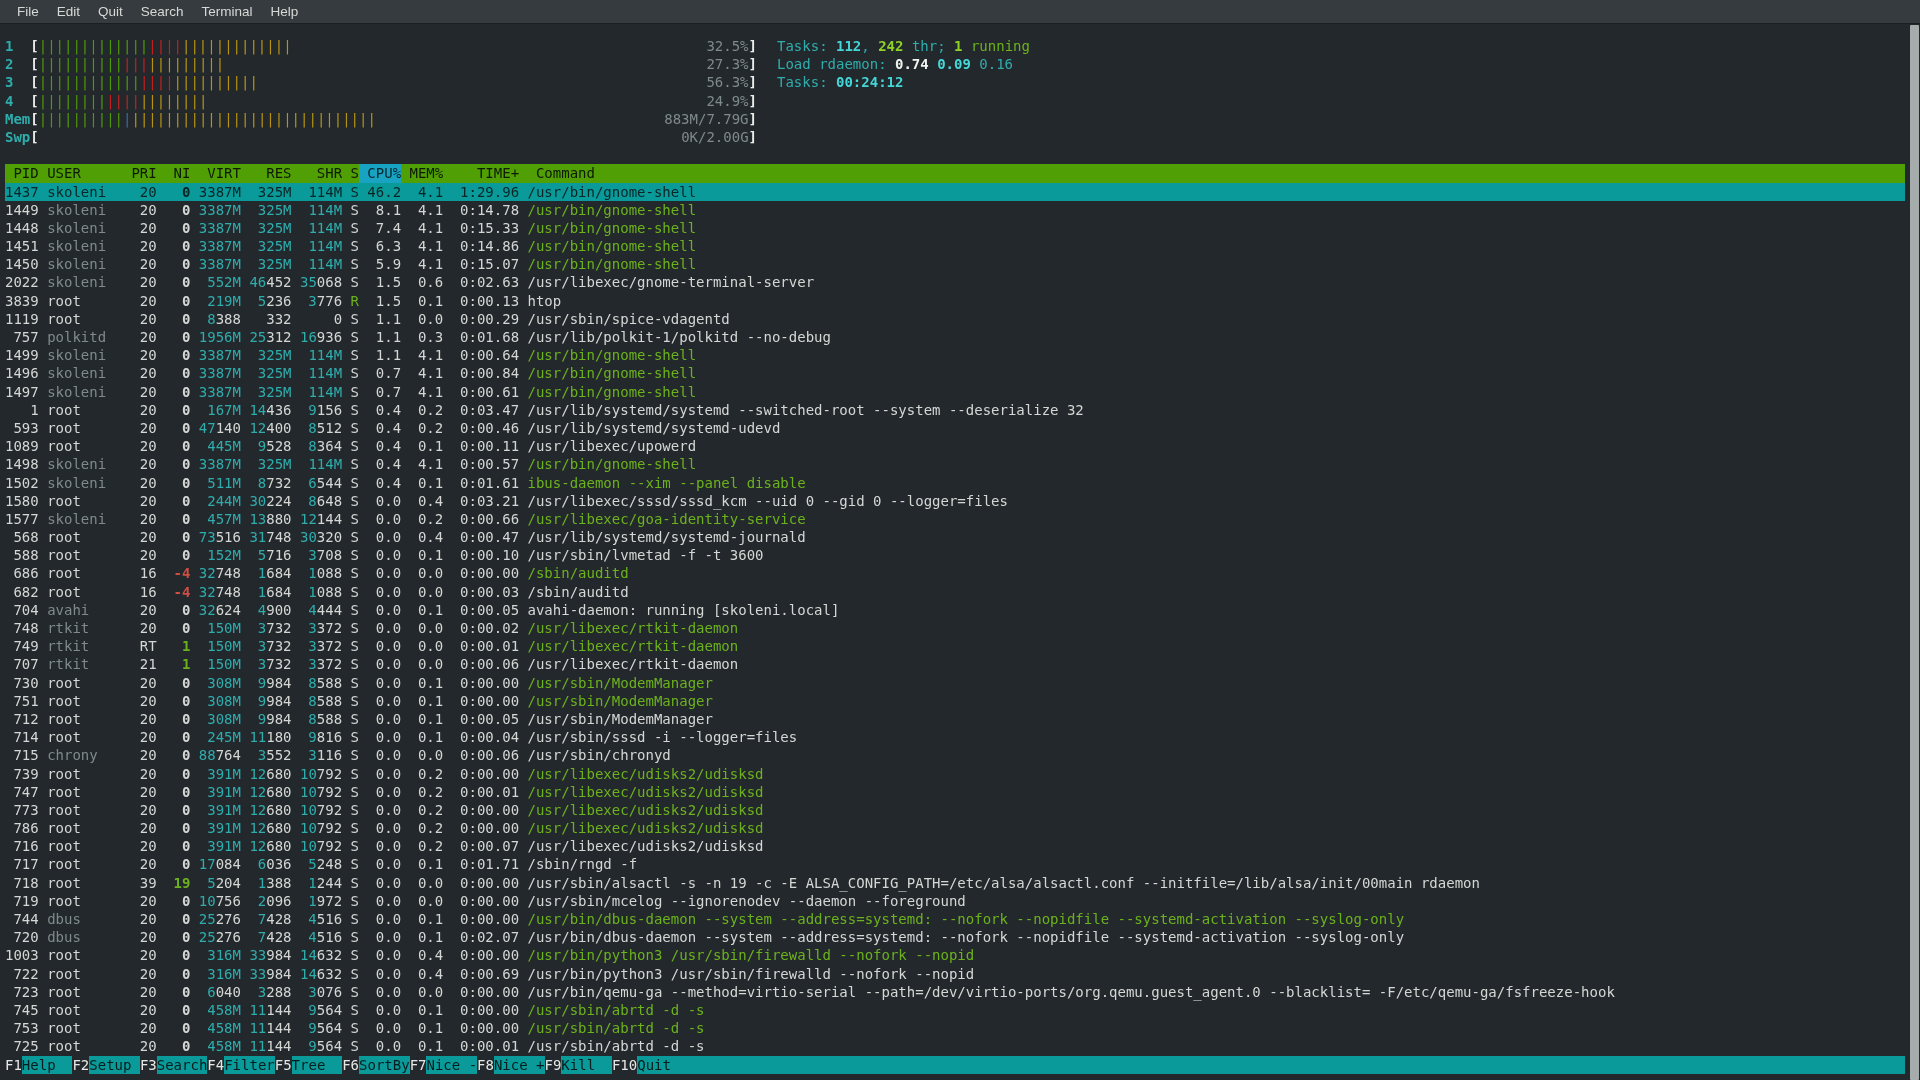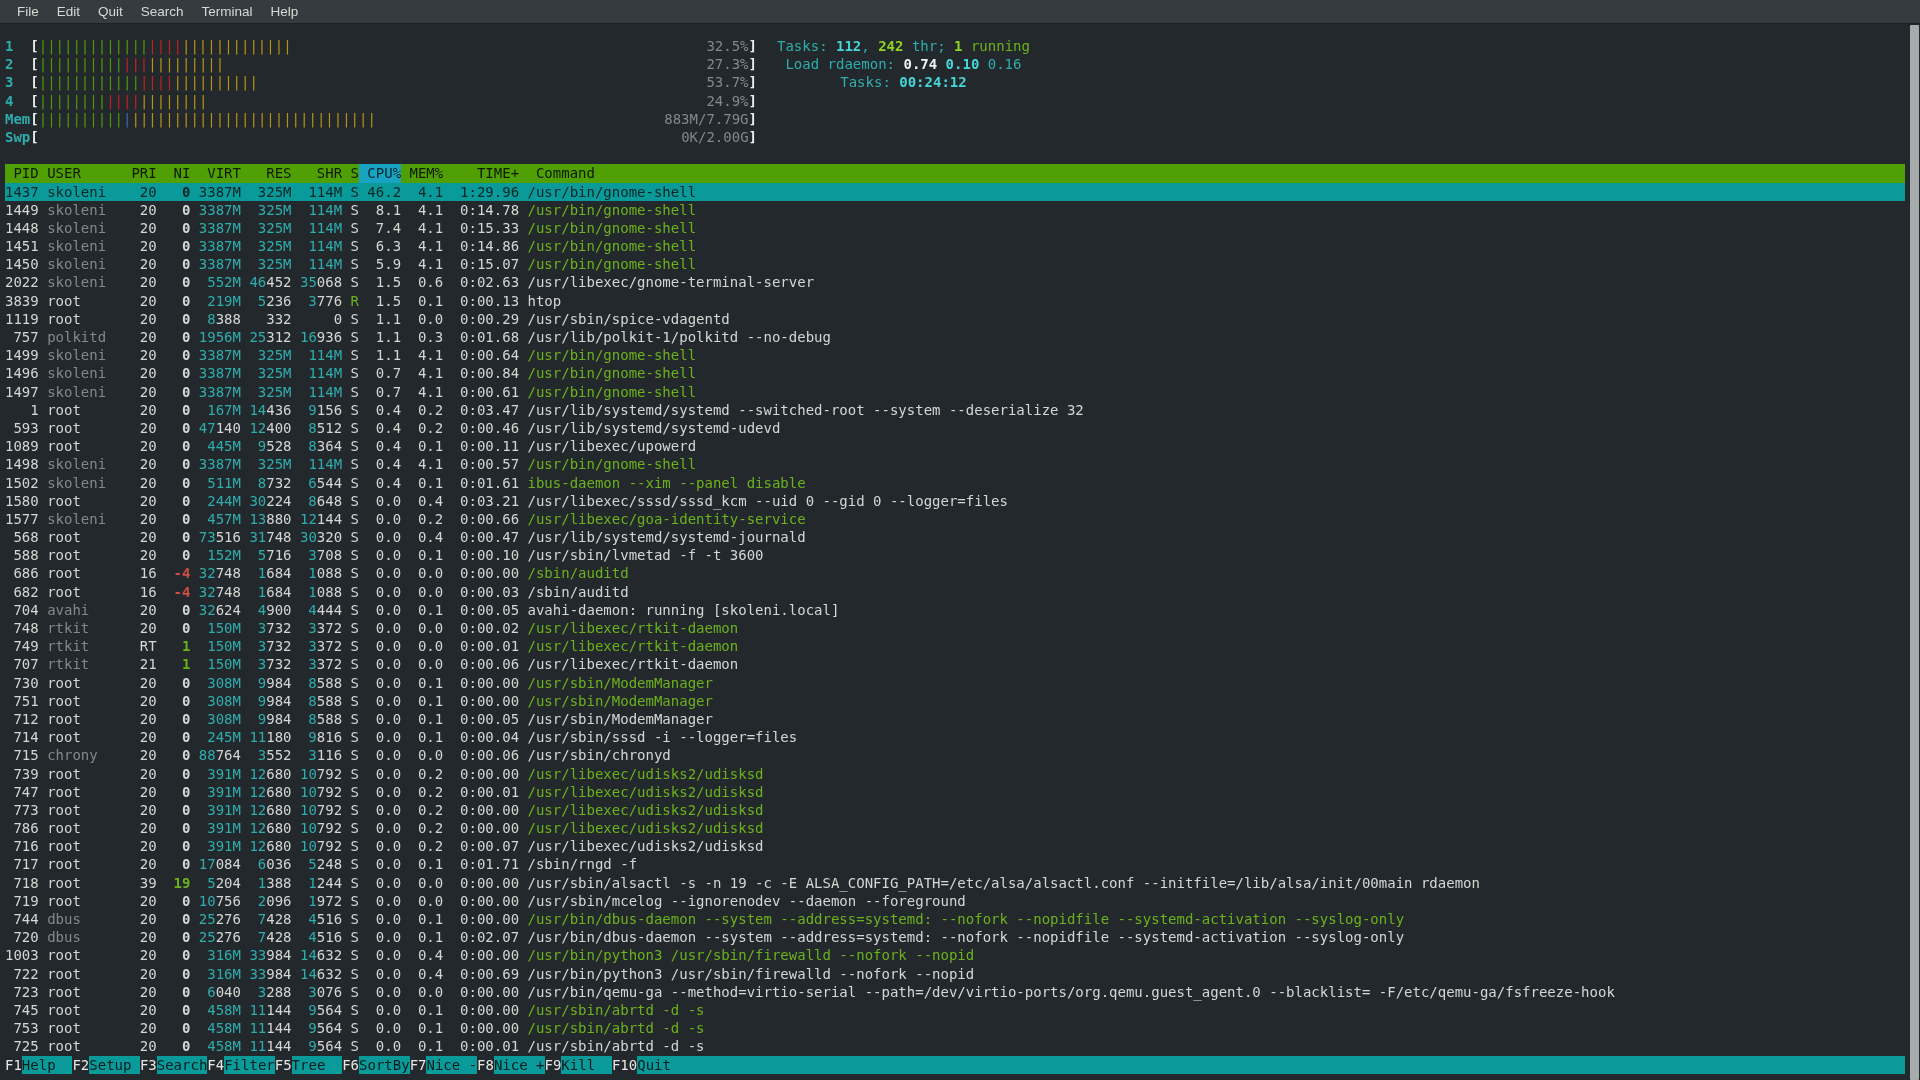--- a/index.html
+++ b/index.html
@@ -23,21 +23,21 @@
   .line{height:18.2px;line-height:18.2px;white-space:pre;}
   .top{position:relative;}
   .meters{width:752px;}
   .meter{display:flex;height:18.2px;line-height:18.2px;white-space:pre;}
   .meter-label{display:inline-block;width:calc(3 * var(--ch));color:var(--c-accent_cyan);font-weight:bold;}
   .bracket{color:#eceeec;font-weight:bold;}
   .meter-inner{position:relative;flex:1;overflow:hidden;}
   .meter-value{position:absolute;right:0;top:0;color:var(--c-dim);}
   .bar-g{color:var(--c-bar_green);} .bar-r{color:var(--c-bar_red);}
   .bar-y{color:var(--c-bar_yellow);} .bar-b{color:var(--c-bar_blue);}
-  .summary{position:absolute;left:772px;top:0;text-align:center;}
+  .summary{position:absolute;left:772px;top:0;}
   .t-cyan{color:var(--c-accent_cyan);}
   .t-bcyan{color:var(--c-bright_cyan);font-weight:bold;}
   .t-green{color:var(--c-green);}
   .t-bgreen{color:var(--c-bright_green);font-weight:bold;}
   .t-white-b{color:#f0f2f0;font-weight:bold;}
   .spacer{height:18.2px;}
   
   .thead,.prow{display:flex;height:18.2px;line-height:18.2px;white-space:pre;width:1900px;overflow:hidden;color:var(--c-fg);}
   .thead{background:var(--c-header);color:#0e1a02;}
   .thead .sort{background:var(--c-sort);color:#04272e;}
@@ -73,28 +73,28 @@
       <span class="menu-item">Search</span>
       <span class="menu-item">Terminal</span>
       <span class="menu-item">Help</span>
     </div>
 
   <div class="content">
     <div class="top">
       <div class="meters" id="meters">
           <div class="meter"><span class="meter-label">1</span><span class="bracket">[</span><span class="meter-inner"><span class="bar-g">|||||||||||||</span><span class="bar-r">||||</span><span class="bar-y">|||||||||||||</span><span class="meter-value">32.5%</span></span><span class="bracket">]</span></div>
           <div class="meter"><span class="meter-label">2</span><span class="bracket">[</span><span class="meter-inner"><span class="bar-g">||||||||||</span><span class="bar-r">|||</span><span class="bar-y">|||||||||</span><span class="meter-value">27.3%</span></span><span class="bracket">]</span></div>
-          <div class="meter"><span class="meter-label">3</span><span class="bracket">[</span><span class="meter-inner"><span class="bar-g">||||||||||||</span><span class="bar-r">||||</span><span class="bar-y">||||||||||</span><span class="meter-value">53.7%</span></span><span class="bracket">]</span></div>
+          <div class="meter"><span class="meter-label">3</span><span class="bracket">[</span><span class="meter-inner"><span class="bar-g">||||||||||||</span><span class="bar-r">||||</span><span class="bar-y">||||||||||</span><span class="meter-value">56.3%</span></span><span class="bracket">]</span></div>
           <div class="meter"><span class="meter-label">4</span><span class="bracket">[</span><span class="meter-inner"><span class="bar-g">||||||||</span><span class="bar-r">||||</span><span class="bar-y">||||||||</span><span class="meter-value">24.9%</span></span><span class="bracket">]</span></div>
           <div class="meter"><span class="meter-label">Mem</span><span class="bracket">[</span><span class="meter-inner"><span class="bar-g">||||||||||</span><span class="bar-b">|</span><span class="bar-y">|||||||||||||||||||||||||||||</span><span class="meter-value">883M/7.79G</span></span><span class="bracket">]</span></div>
           <div class="meter"><span class="meter-label">Swp</span><span class="bracket">[</span><span class="meter-inner"><span class="meter-value">0K/2.00G</span></span><span class="bracket">]</span></div>
         </div>
       <div class="summary">
         <div class="line"><span class="t-cyan">Tasks: </span><span class="t-bcyan">112</span><span class="t-cyan">, </span><span class="t-bgreen">242</span><span class="t-cyan"> thr; </span><span class="t-bgreen">1</span><span class="t-green"> running</span></div>
-        <div class="line"><span class="t-cyan">Load rdaemon: </span><span class="t-white-b">0.74</span><span> </span><span class="t-bcyan">0.10</span><span> </span><span class="t-cyan">0.16</span></div>
+        <div class="line"><span class="t-cyan">Load rdaemon: </span><span class="t-white-b">0.74</span><span> </span><span class="t-bcyan">0.09</span><span> </span><span class="t-cyan">0.16</span></div>
         <div class="line"><span class="t-cyan">Tasks: </span><span class="t-bcyan">00:24:12</span></div>
       </div>
     </div>
 
     <div class="spacer"></div>
     <div class="thead" id="thead"><span class="cell al-r" style="width: calc(4 * var(--ch));">PID</span><span class="sep"> </span><span class="cell al-l" style="width: calc(9 * var(--ch));">USER</span><span class="sep"> </span><span class="cell al-r" style="width: calc(3 * var(--ch));">PRI</span><span class="sep"> </span><span class="cell al-r" style="width: calc(3 * var(--ch));">NI</span><span class="sep"> </span><span class="cell al-r" style="width: calc(5 * var(--ch));">VIRT</span><span class="sep"> </span><span class="cell al-r" style="width: calc(5 * var(--ch));">RES</span><span class="sep"> </span><span class="cell al-r" style="width: calc(5 * var(--ch));">SHR</span><span class="sep"> </span><span class="cell al-l" style="width: calc(1 * var(--ch));">S</span><span class="sep sort"> </span><span class="cell al-r sort" style="width: calc(4 * var(--ch));">CPU%</span><span class="sep"> </span><span class="cell al-r" style="width: calc(4 * var(--ch));">MEM%</span><span class="sep"> </span><span class="cell al-r" style="width: calc(9 * var(--ch)); padding-right: var(--ch); box-sizing: border-box;">TIME+</span><span class="sep"> </span><span class="cell cmd al-l">Command</span></div>
     <div id="rows">
         <div class="prow sel"><span class="cell al-r" style="width: calc(4 * var(--ch));">1437</span><span class="sep"> </span><span class="cell al-l" style="width: calc(9 * var(--ch));">skoleni</span><span class="sep"> </span><span class="cell al-r" style="width: calc(3 * var(--ch));">20</span><span class="sep"> </span><span class="cell al-r ni" style="width: calc(3 * var(--ch));">0</span><span class="sep"> </span><span class="cell al-r" style="width: calc(5 * var(--ch));">3387M</span><span class="sep"> </span><span class="cell al-r" style="width: calc(5 * var(--ch));">325M</span><span class="sep"> </span><span class="cell al-r" style="width: calc(5 * var(--ch));">114M</span><span class="sep"> </span><span class="cell al-l" style="width: calc(1 * var(--ch));">S</span><span class="sep"> </span><span class="cell al-r" style="width: calc(4 * var(--ch));">46.2</span><span class="sep"> </span><span class="cell al-r" style="width: calc(4 * var(--ch));">4.1</span><span class="sep"> </span><span class="cell al-r" style="width: calc(8 * var(--ch));">1:29.96</span><span class="sep"> </span><span class="cell cmd al-l">/usr/bin/gnome-shell</span></div>
         <div class="prow"><span class="cell al-r" style="width: calc(4 * var(--ch));">1449</span><span class="sep"> </span><span class="cell al-l u-dim" style="width: calc(9 * var(--ch));">skoleni</span><span class="sep"> </span><span class="cell al-r" style="width: calc(3 * var(--ch));">20</span><span class="sep"> </span><span class="cell al-r ni" style="width: calc(3 * var(--ch));">0</span><span class="sep"> </span><span class="cell al-r" style="width: calc(5 * var(--ch));"><span class="v-cyan">3387M</span></span><span class="sep"> </span><span class="cell al-r" style="width: calc(5 * var(--ch));"><span class="v-cyan">325M</span></span><span class="sep"> </span><span class="cell al-r" style="width: calc(5 * var(--ch));"><span class="v-cyan">114M</span></span><span class="sep"> </span><span class="cell al-l" style="width: calc(1 * var(--ch));">S</span><span class="sep"> </span><span class="cell al-r" style="width: calc(4 * var(--ch));">8.1</span><span class="sep"> </span><span class="cell al-r" style="width: calc(4 * var(--ch));">4.1</span><span class="sep"> </span><span class="cell al-r" style="width: calc(8 * var(--ch));">0:14.78</span><span class="sep"> </span><span class="cell cmd al-l cmd-g">/usr/bin/gnome-shell</span></div>
         <div class="prow"><span class="cell al-r" style="width: calc(4 * var(--ch));">1448</span><span class="sep"> </span><span class="cell al-l u-dim" style="width: calc(9 * var(--ch));">skoleni</span><span class="sep"> </span><span class="cell al-r" style="width: calc(3 * var(--ch));">20</span><span class="sep"> </span><span class="cell al-r ni" style="width: calc(3 * var(--ch));">0</span><span class="sep"> </span><span class="cell al-r" style="width: calc(5 * var(--ch));"><span class="v-cyan">3387M</span></span><span class="sep"> </span><span class="cell al-r" style="width: calc(5 * var(--ch));"><span class="v-cyan">325M</span></span><span class="sep"> </span><span class="cell al-r" style="width: calc(5 * var(--ch));"><span class="v-cyan">114M</span></span><span class="sep"> </span><span class="cell al-l" style="width: calc(1 * var(--ch));">S</span><span class="sep"> </span><span class="cell al-r" style="width: calc(4 * var(--ch));">7.4</span><span class="sep"> </span><span class="cell al-r" style="width: calc(4 * var(--ch));">4.1</span><span class="sep"> </span><span class="cell al-r" style="width: calc(8 * var(--ch));">0:15.33</span><span class="sep"> </span><span class="cell cmd al-l cmd-g">/usr/bin/gnome-shell</span></div>

